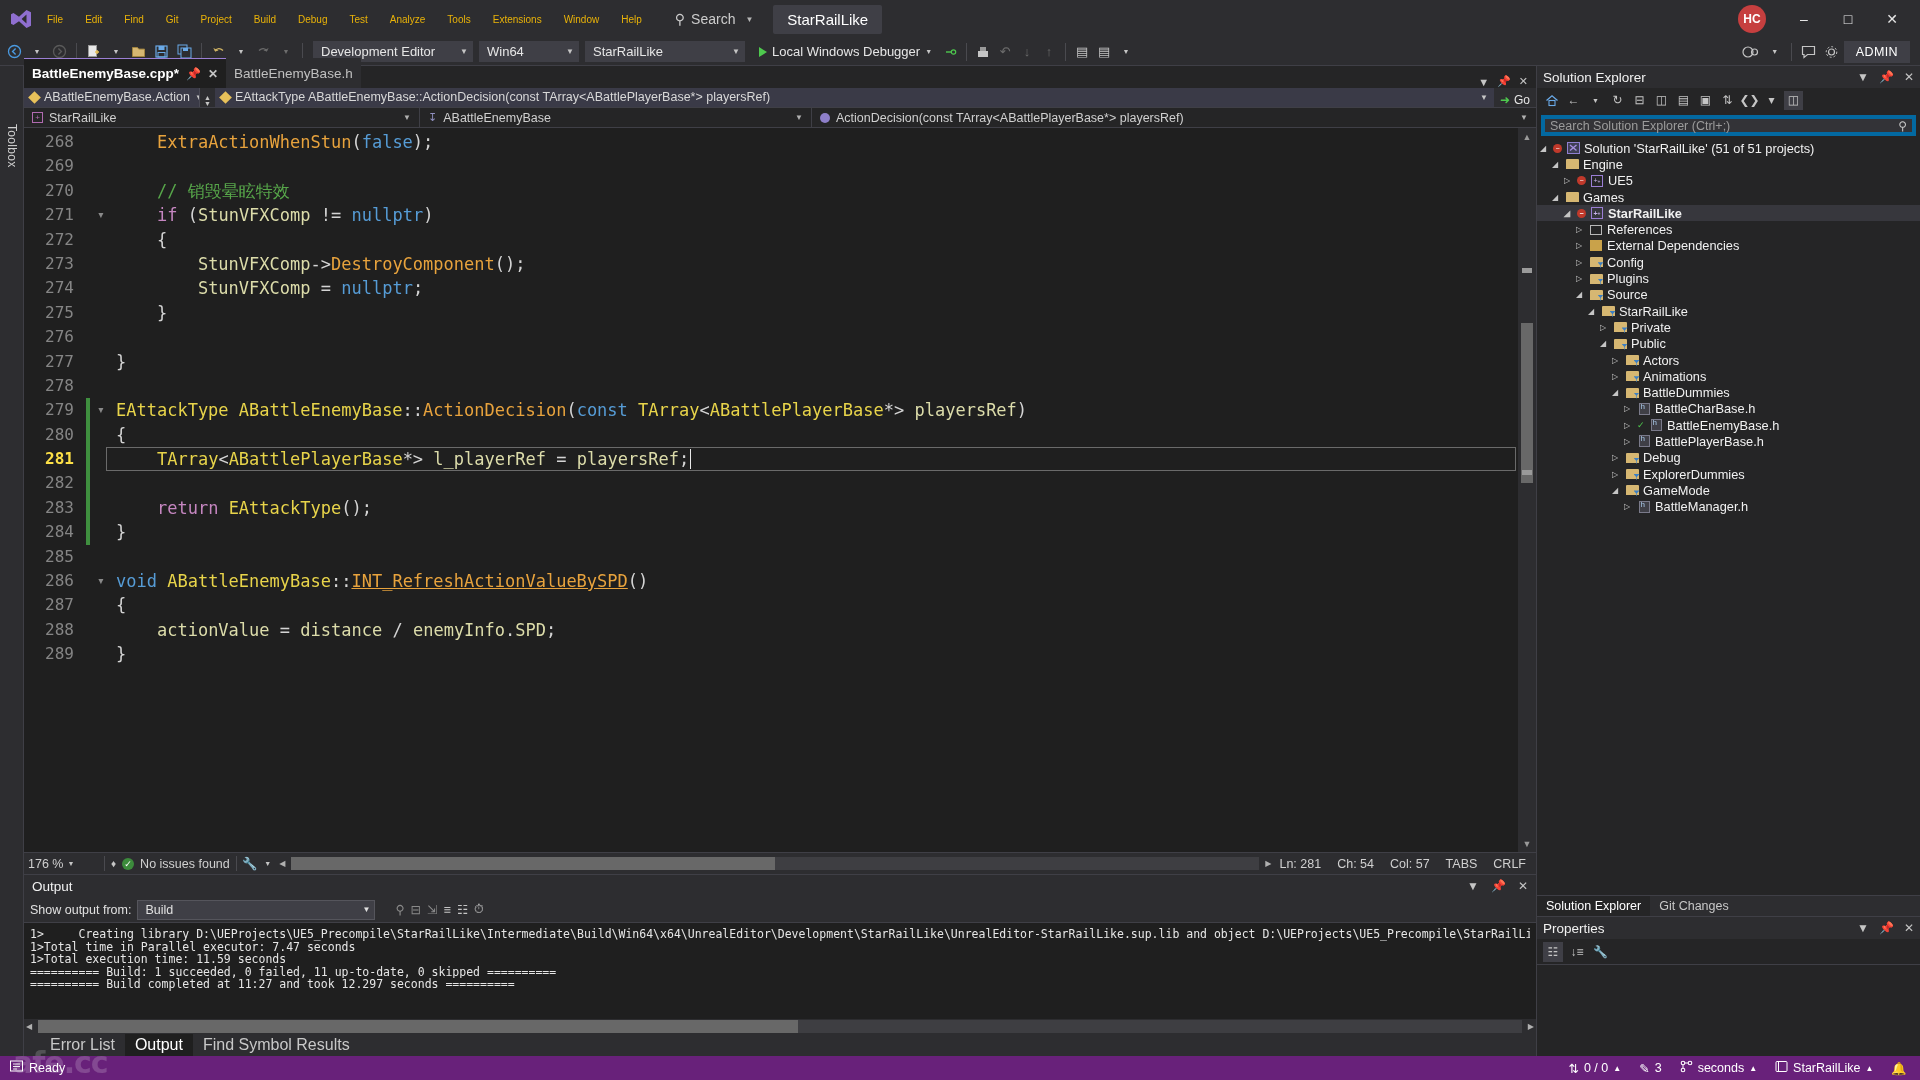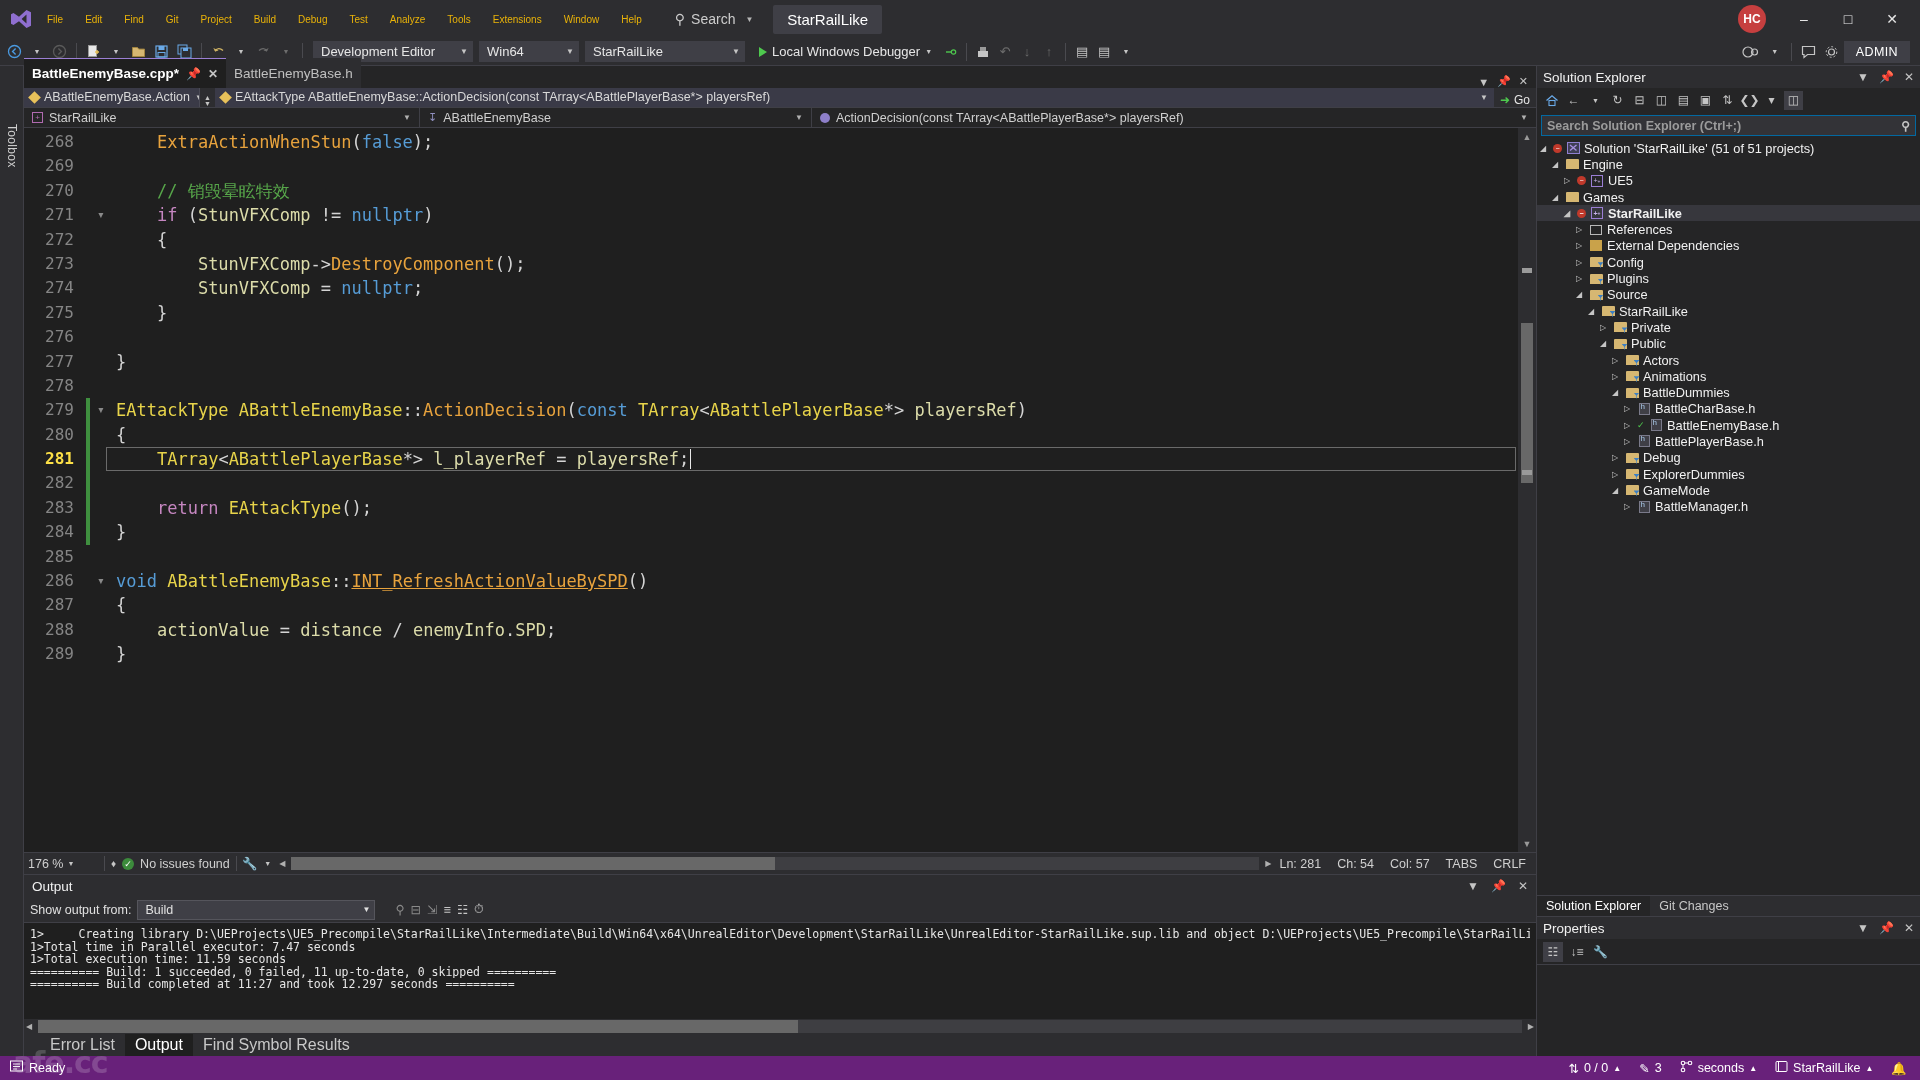--- a/index.html
+++ b/index.html
@@ -151,22 +151,22 @@
   .bottab.active { background:#1f1f1f; color:#fff;}
 
   
   .pane-hdr { height:22px; background:#2d2d30; display:flex; align-items:center; padding:0 6px;
      font-size:13.5px; color:#f1f1f1; flex:0 0 22px;}
   .pane-hdr .ctl { margin-left:auto; display:flex; gap:10px; color:#c5c5c5; font-size:12px;}
   .se-tools { height:24px; background:#252526; display:flex; align-items:center; gap:3px; padding:0 5px;
      flex:0 0 24px;}
   .se-tools .i { width:19px;height:19px;display:flex;align-items:center;justify-content:center;
      color:#c5c5c5;font-size:12px;}
-  .se-search { height:21px; margin:3px 4px; background:#333337; border:1px solid #0369a1; display:flex;
-     align-items:center; padding:0 5px; font-size:12.5px; color:#9b9b9b; flex:0 0 21px;font-weight:bold;}
+  .se-search { height:21px; margin:3px 4px; background:#333337; border:4px solid #0369a1; display:flex;
+     align-items:flex-start; padding:0 5px; font-size:12.5px; color:#9b9b9b; flex:0 0 21px;}
   .se-search .mag { margin-left:auto; color:#c5c5c5; font-size:12px;}
   .tree { flex:1; overflow:hidden; font-size:12.8px; color:#f1f1f1; padding-top:1px;}
   .trow { height:16.3px; display:flex; align-items:center; gap:4px; white-space:nowrap; padding-right:4px;}
   .trow.sel { background:#37373d;}
   .trow.bold { font-weight:bold;}
   .exp { width:12px; flex:0 0 12px; text-align:center; font-size:8px; color:#c5c5c5;}
   .ico { width:14px; height:13px; flex:0 0 14px; display:flex; align-items:center; justify-content:center; font-size:10px;}
   .fold-ico { width:13px;height:10px;background:#d6b772; border-radius:1px 1px 0 0; position:relative;}
   .fold-ico.filt::after{content:"";position:absolute;right:-1px;bottom:-1px;width:6px;height:6px;
      background:#3b7fc4;clip-path:polygon(0 0,100% 0,55% 50%,55% 100%,45% 100%,45% 50%);}

